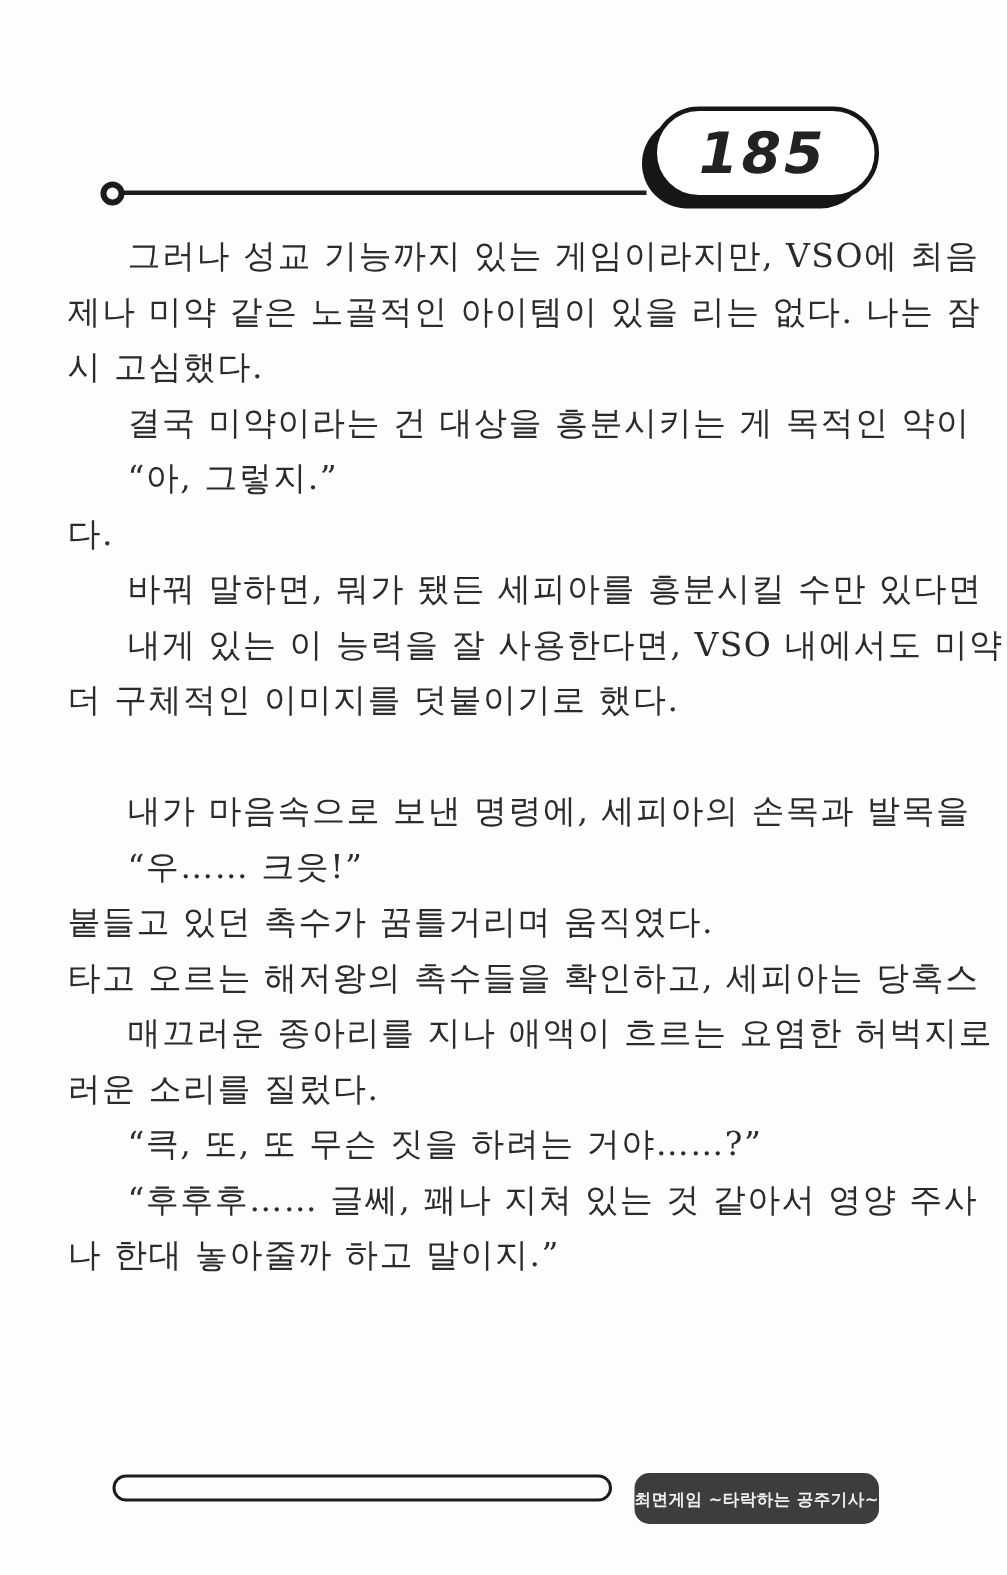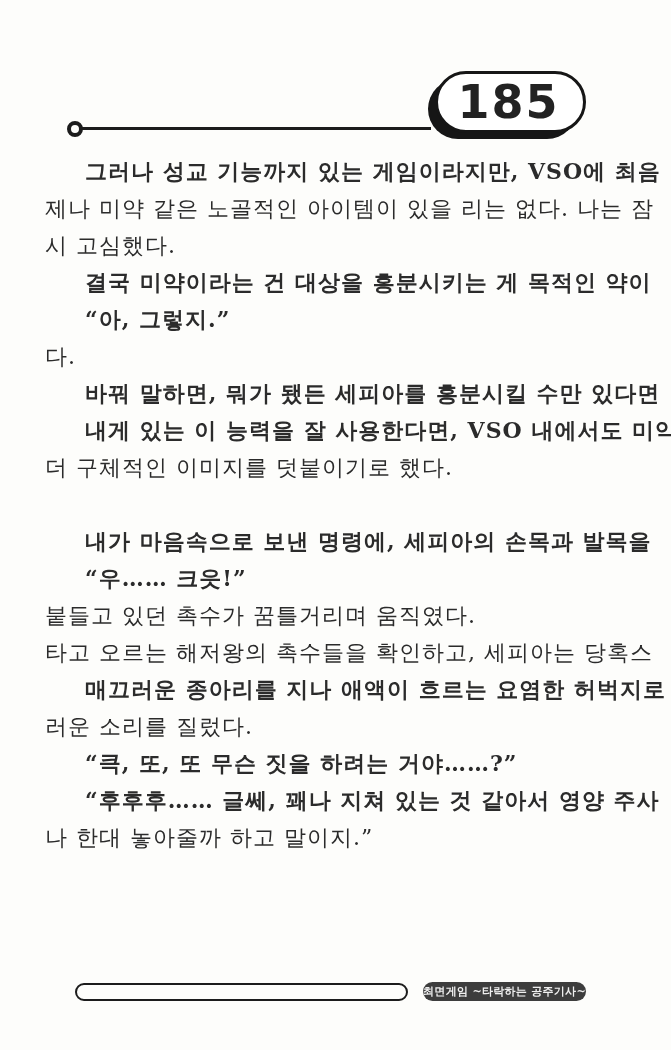--- a/index.html
+++ b/index.html
@@ -28,48 +28,48 @@
     position: absolute; left: 435px; top: 71px;
     width: 145px; height: 56px;
     background: #ffffff;
     border: 3px solid #161616;
     border-radius: 31px;
     box-shadow: -8px 7px 0 -1px #161616;
     display: flex; align-items: center; justify-content: center;
   }
   .page-num {
     font-family: "DejaVu Sans", sans-serif;
-    font-weight: bold;
-    font-size: 46px; letter-spacing: 2px;
+    font-style: italic; font-weight: bold;
+    font-size: 38px; letter-spacing: 2px;
     color: #222222;
     transform: translateX(-2px);
   }
 
   
   .text-block {
     position: absolute; left: 45px; top: 153px;
     width: 585px;
     font-size: 22px; line-height: 37px;
     letter-spacing: 1px;
   }
   .line { white-space: nowrap; }
-  .indent { padding-left: 40px; font-weight: bold; }
+  .indent { padding-left: 40px; }
   .spacer { height: 37px; }
 
   
   .footer-bar {
     position: absolute; left: 75px; top: 983px;
     width: 329px; height: 14px;
     background: #fdfdfb;
     border: 2px solid #1c1c1c;
     border-radius: 10px;
   }
   .footer-title-pill {
     position: absolute; left: 423px; top: 982px;
-    width: 163px; height: 19px;
+    width: 163px; height: 34px;
     background: #3d3d3d;
     border-radius: 10px;
     display: flex; align-items: center; justify-content: center;
   }
   .footer-title-text {
     font-family: "DejaVu Sans", sans-serif;
     font-size: 11px; font-weight: bold;
     color: #efefef;
     letter-spacing: 0.3px;
     white-space: nowrap;

